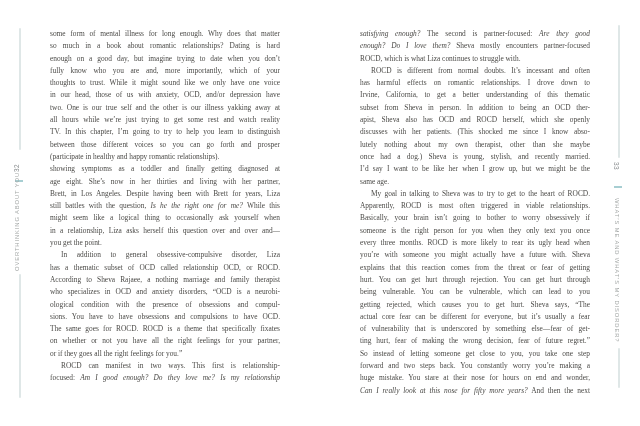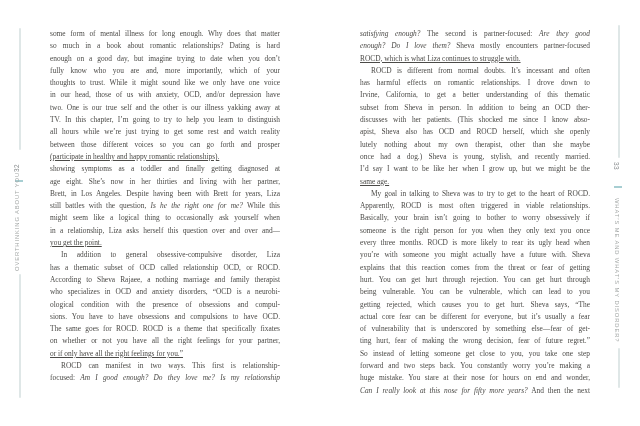--- a/index.html
+++ b/index.html
@@ -16,21 +16,21 @@
     position:relative;width:640px;height:426px;background:var(--paper);
     font-family:"Liberation Serif", serif;color:var(--ink);
   }
   .page-body{
     position:absolute;top:28px;width:230px;
     font-size:7.4px;line-height:12.3px;color:var(--ink);
   }
   .page-body.left{left:50px;}
   .page-body.right{left:360px;}
   .line{text-align:justify;text-align-last:justify;white-space:normal;height:12.3px;overflow:visible;}
-  .line.flush{text-align-last:left;text-decoration:underline;}
+  .line.flush{text-align-last:left;}
   .line.indent{text-indent:11px;}
   .line em{}
   
   .rule{position:absolute;width:1.5px;background:var(--rule);border-radius:1px;}
   .accent-dash{position:absolute;width:8px;height:2px;background:var(--accent);}
   .folio{
     position:absolute;font-family:"Liberation Sans", sans-serif;
     font-size:6.5px;color:var(--folio);letter-spacing:0.5px;
   }
   .runhead{
@@ -53,61 +53,61 @@
     <div class="runhead vert-up" style="left:13.5px;top:193px;height:78px;">OVERTHINKING ABOUT YOU</div>
     <div class="rule" style="left:19px;top:274px;height:124px;"></div>
     <div class="page-body left">
         <div class="line"><span>some form of mental illness for long enough. Why does that matter</span></div>
         <div class="line"><span>so much in a book about romantic relationships? Dating is hard</span></div>
         <div class="line"><span>enough on a good day, but imagine trying to date when you don’t</span></div>
         <div class="line"><span>fully know who you are and, more importantly, which of your</span></div>
         <div class="line"><span>thoughts to trust. While it might sound like we only have one voice</span></div>
         <div class="line"><span>in our head, those of us with anxiety, OCD, and/or depression have</span></div>
         <div class="line"><span>two. One is our true self and the other is our illness yakking away at</span></div>
+        <div class="line"><span>all hours while we’re just trying to get some rest and watch reality</span></div>
         <div class="line"><span>TV. In this chapter, I’m going to try to help you learn to distinguish</span></div>
-        <div class="line"><span>all hours while we’re just trying to get some rest and watch reality</span></div>
         <div class="line"><span>between those different voices so you can go forth and prosper</span></div>
         <div class="line flush"><span>(participate in healthy and happy romantic relationships).</span></div>
         <div class="line"><span>showing symptoms as a toddler and finally getting diagnosed at</span></div>
         <div class="line"><span>age eight. She’s now in her thirties and living with her partner,</span></div>
         <div class="line"><span>Brett, in Los Angeles. Despite having been with Brett for years, Liza</span></div>
         <div class="line"><span>still battles with the question, </span><em>Is he the right one for me?</em><span> While this</span></div>
         <div class="line"><span>might seem like a logical thing to occasionally ask yourself when</span></div>
         <div class="line"><span>in a relationship, Liza asks herself this question over and over and—</span></div>
         <div class="line flush"><span>you get the point.</span></div>
         <div class="line indent"><span>In addition to general obsessive-compulsive disorder, Liza</span></div>
         <div class="line"><span>has a thematic subset of OCD called relationship OCD, or ROCD.</span></div>
         <div class="line"><span>According to Sheva Rajaee, a nothing marriage and family therapist</span></div>
         <div class="line"><span>who specializes in OCD and anxiety disorders, “OCD is a neurobi-</span></div>
         <div class="line"><span>ological condition with the presence of obsessions and compul-</span></div>
         <div class="line"><span>sions. You have to have obsessions and compulsions to have OCD.</span></div>
         <div class="line"><span>The same goes for ROCD. ROCD is a theme that specifically fixates</span></div>
         <div class="line"><span>on whether or not you have all the right feelings for your partner,</span></div>
-        <div class="line flush"><span>or if only have all the right feelings for you.”</span></div>
+        <div class="line flush"><span>or if they goes all the right feelings for you.”</span></div>
         <div class="line indent"><span>ROCD can manifest in two ways. This first is relationship-</span></div>
         <div class="line"><span>focused: </span><em>Am I good enough? Do they love me? Is my relationship</em></div>
       </div>
   </div>
 
   <div>
     <div class="rule" style="left:618px;top:25px;height:133px;"></div>
     <div class="folio vert-down" style="left:613px;top:162px;height:20px;">33</div>
     <div class="accent-dash" style="left:614px;top:186px;"></div>
     <div class="runhead vert-down" style="left:613.5px;top:198px;height:142px;">WHAT’S ME AND WHAT’S MY DISORDER?</div>
     <div class="rule" style="left:618px;top:348px;height:40px;"></div>
     <div class="page-body right">
         <div class="line"><em>satisfying enough?</em><span> The second is partner-focused: </span><em>Are they good</em></div>
         <div class="line"><em>enough? Do I love them?</em><span> Sheva mostly encounters partner-focused</span></div>
         <div class="line flush"><span>ROCD, which is what Liza continues to struggle with.</span></div>
         <div class="line indent"><span>ROCD is different from normal doubts. It’s incessant and often</span></div>
         <div class="line"><span>has harmful effects on romantic relationships. I drove down to</span></div>
         <div class="line"><span>Irvine, California, to get a better understanding of this thematic</span></div>
         <div class="line"><span>subset from Sheva in person. In addition to being an OCD ther-</span></div>
+        <div class="line"><span>apist, Sheva also has OCD and ROCD herself, which she openly</span></div>
         <div class="line"><span>discusses with her patients. (This shocked me since I know abso-</span></div>
-        <div class="line"><span>apist, Sheva also has OCD and ROCD herself, which she openly</span></div>
         <div class="line"><span>lutely nothing about my own therapist, other than she maybe</span></div>
         <div class="line"><span>once had a dog.) Sheva is young, stylish, and recently married.</span></div>
         <div class="line"><span>I’d say I want to be like her when I grow up, but we might be the</span></div>
         <div class="line flush"><span>same age.</span></div>
         <div class="line indent"><span>My goal in talking to Sheva was to try to get to the heart of ROCD.</span></div>
         <div class="line"><span>Apparently, ROCD is most often triggered in viable relationships.</span></div>
         <div class="line"><span>Basically, your brain isn’t going to bother to worry obsessively if</span></div>
         <div class="line"><span>someone is the right person for you when they only text you once</span></div>
         <div class="line"><span>every three months. ROCD is more likely to rear its ugly head when</span></div>
         <div class="line"><span>you’re with someone you might actually have a future with. Sheva</span></div>

